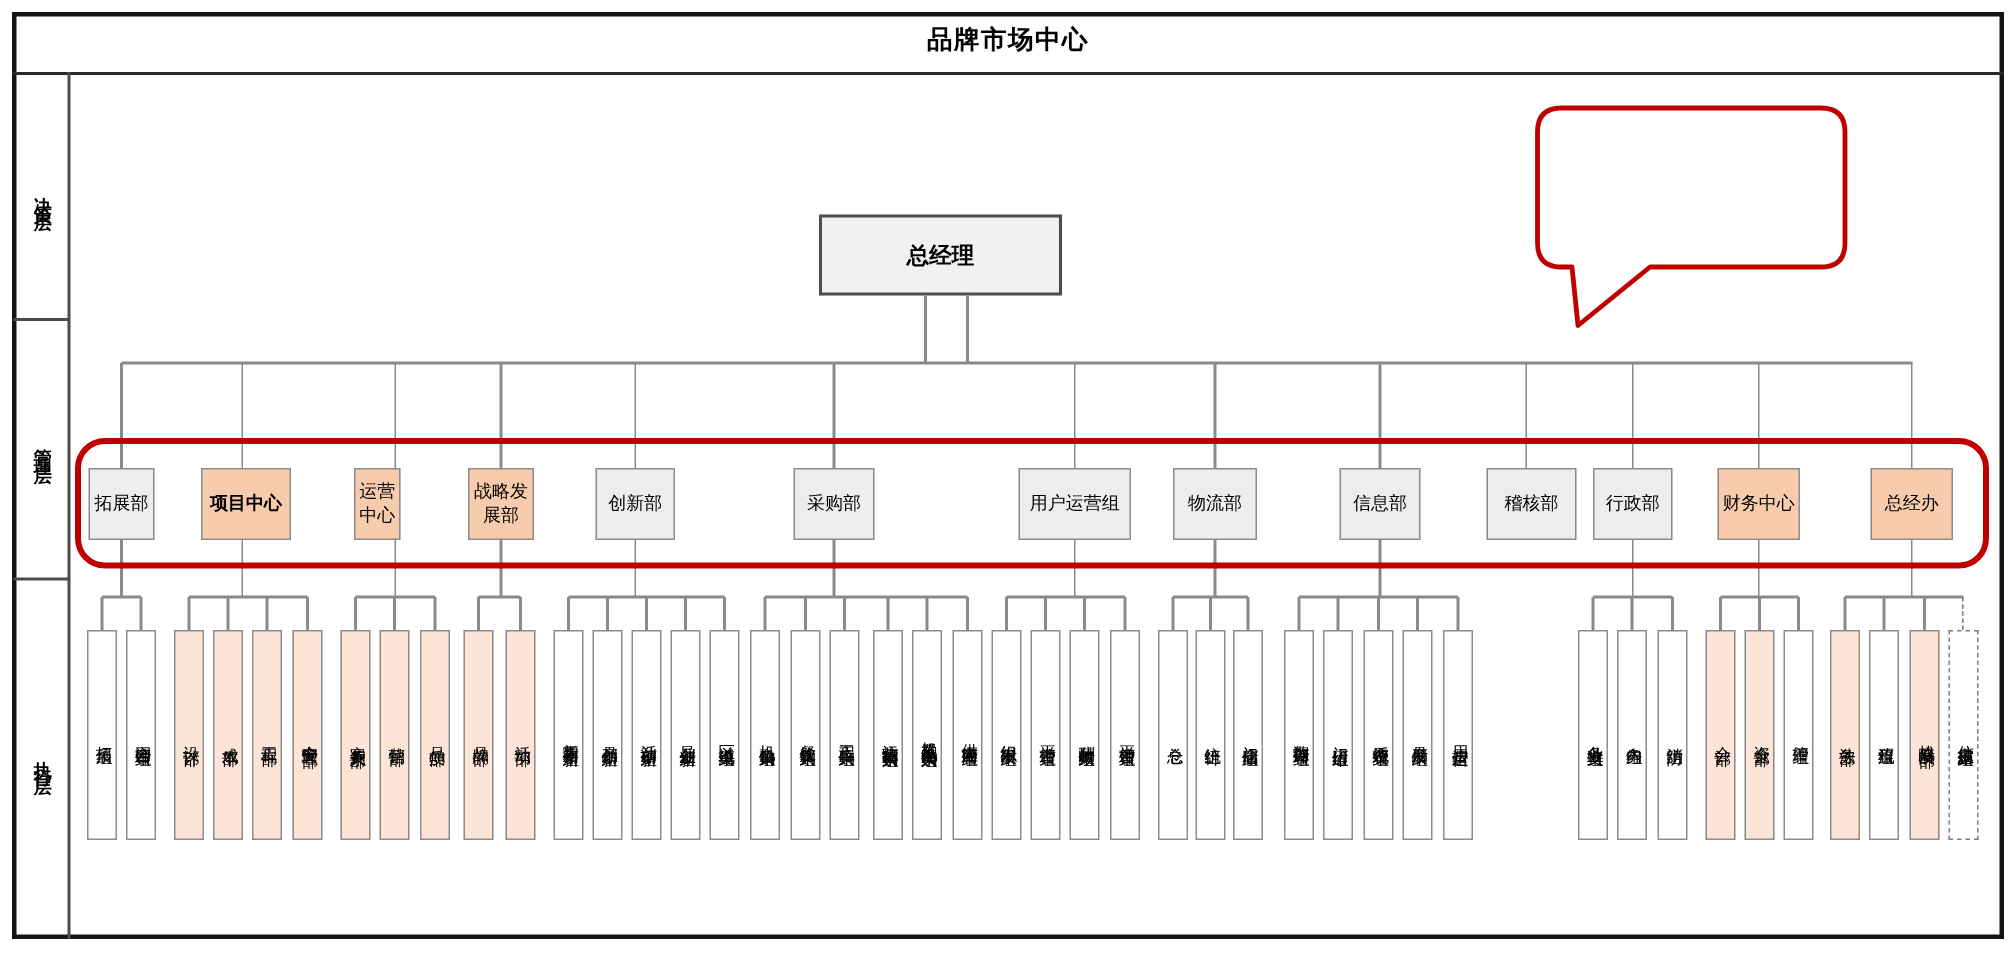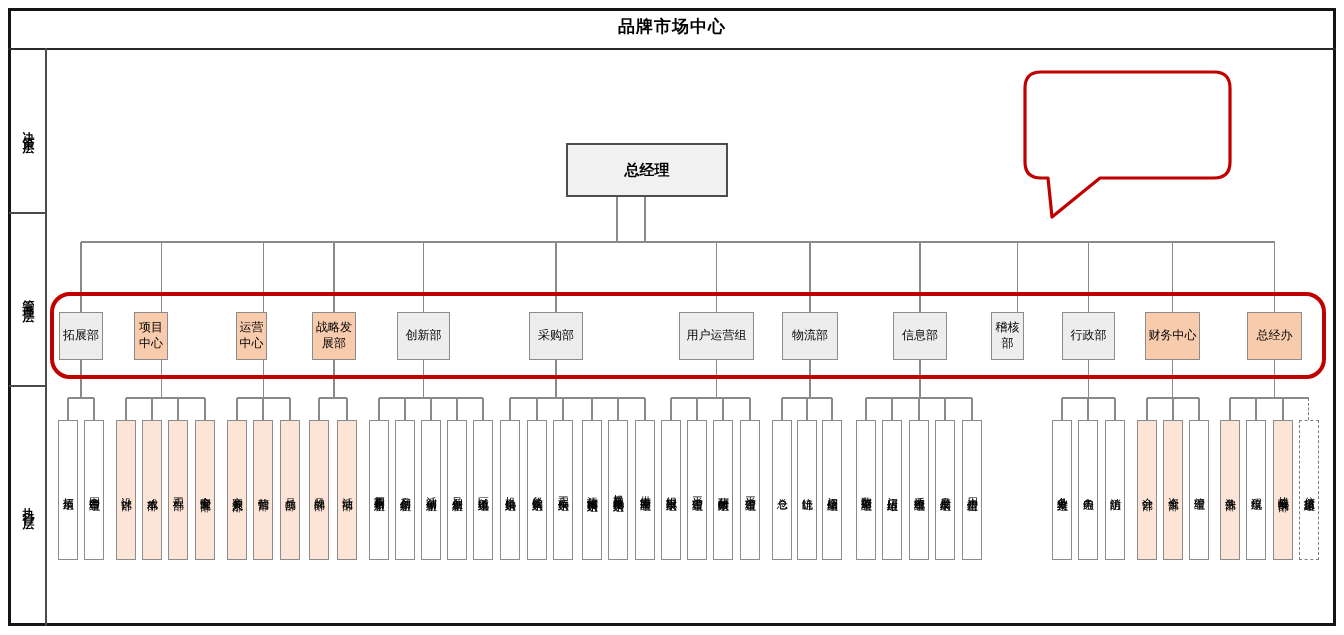--- a/index.html
+++ b/index.html
@@ -12,21 +12,21 @@
   .frame { position:absolute; left:8px; top:8px; width:1328px; height:618px;
            border:3px solid #141414; box-sizing:border-box; }
   .title { position:absolute; left:8px; top:15px; width:1328px; text-align:center;
            font-size:17px; font-weight:bold; color:#000; letter-spacing:1px; }
   .title-sep { position:absolute; left:8px; top:48px; width:1328px; height:2px; background:#2a2a2a; }
   .vdiv  { position:absolute; left:45px; top:48px; width:2px; height:578px; background:#4a4a4a; }
   .band-div { position:absolute; left:9px; width:37px; height:2px; background:#4a4a4a; }
   .layer-label { position:absolute; left:12px; width:32px; display:flex; align-items:center;
            justify-content:center; writing-mode:vertical-rl; text-orientation:upright;
            font-size:12px; font-weight:bold; letter-spacing:6px; color:#000; }
-  .root-box { position:absolute; left:566px; top:143px; width:162px; height:54px;
+  .root-box { position:absolute; left:546px; top:143px; width:162px; height:54px;
            background:#f1f1f1; border:2px solid #4d4d4d; box-sizing:border-box;
            display:flex; align-items:center; justify-content:center;
            font-size:15px; font-weight:bold; color:#000; }
   .dept { position:absolute; top:312px; height:48px; box-sizing:border-box;
           background:var(--box-gray); border:1.2px solid var(--border);
           display:flex; align-items:center; justify-content:center; text-align:center;
           font-size:12px; line-height:1.3; color:#000; padding:1px; }
   .dept.hl { background:var(--dept-hl); }
   .team { position:absolute; top:420px; width:20px; height:140px; box-sizing:border-box;
           background:#ffffff; border:1.1px solid var(--border);
@@ -144,21 +144,21 @@
       <div class="ln" style="left: 1230px; top: 397.4px; width: 79px; height: 1.2px;"></div>
       <div class="ln" style="left: 1229.4px; top: 398px; width: 1.2px; height: 22px;"></div>
       <div class="ln" style="left: 1255.4px; top: 398px; width: 1.2px; height: 22px;"></div>
       <div class="ln" style="left: 1282.4px; top: 398px; width: 1.2px; height: 22px;"></div>
       <div class="lnv-dash" style="left: 1308.4px; top: 398px; height: 22px;"></div>
     </div>
   <div id="nodes">
       <div class="dept" style="left: 59px; width: 44px;">拓展部</div>
       <div class="team" style="left: 58px;">拓展组</div>
       <div class="team" style="left: 84px;">合同管理组</div>
-      <div class="dept hl" style="left: 134px; width: 34px;">项目中心</div>
+      <div class="dept hl" style="left: 134px; width: 60px; font-weight: bold;">项目中心</div>
       <div class="team hl" style="left: 116px;">设计部</div>
       <div class="team hl" style="left: 142px;">成本部</div>
       <div class="team hl" style="left: 168px;">工程部</div>
       <div class="team hl" style="left: 195px;">安全管理部</div>
       <div class="dept hl" style="left: 236px; width: 31px;">运营中心</div>
       <div class="team hl" style="left: 227px;">客户关系部</div>
       <div class="team hl" style="left: 253px;">营销部</div>
       <div class="team hl" style="left: 280px;">品质部</div>
       <div class="dept hl" style="left: 312px; width: 44px;">战略发展部</div>
       <div class="team hl" style="left: 309px;">品牌部</div>
@@ -184,21 +184,21 @@
       <div class="dept" style="left: 782px; width: 56px;">物流部</div>
       <div class="team" style="left: 772px;">总仓</div>
       <div class="team" style="left: 797px;">统计组</div>
       <div class="team" style="left: 822px;">门店仓储组</div>
       <div class="dept" style="left: 893px; width: 54px;">信息部</div>
       <div class="team" style="left: 856px;">数据管理组</div>
       <div class="team" style="left: 882px;">门店运维组</div>
       <div class="team" style="left: 909px;">系统管理组</div>
       <div class="team" style="left: 935px;">产品发展组</div>
       <div class="team" style="left: 962px;">用户运营组</div>
-      <div class="dept" style="left: 991px; width: 33px;">稽核部</div>
+      <div class="dept" style="left: 991px; width: 60px;">稽核部</div>
       <div class="dept" style="left: 1062px; width: 53px;">行政部</div>
       <div class="team" style="left: 1052px;">业务支持组</div>
       <div class="team" style="left: 1078px;">内务组</div>
       <div class="team" style="left: 1105px;">消防组</div>
       <div class="dept hl" style="left: 1145px; width: 55px;">财务中心</div>
       <div class="team hl" style="left: 1137px;">会计部</div>
       <div class="team hl" style="left: 1163px;">资金部</div>
       <div class="team" style="left: 1189px;">管理组</div>
       <div class="dept hl" style="left: 1247px; width: 55px;">总经办</div>
       <div class="team hl" style="left: 1220px;">法务部</div>

